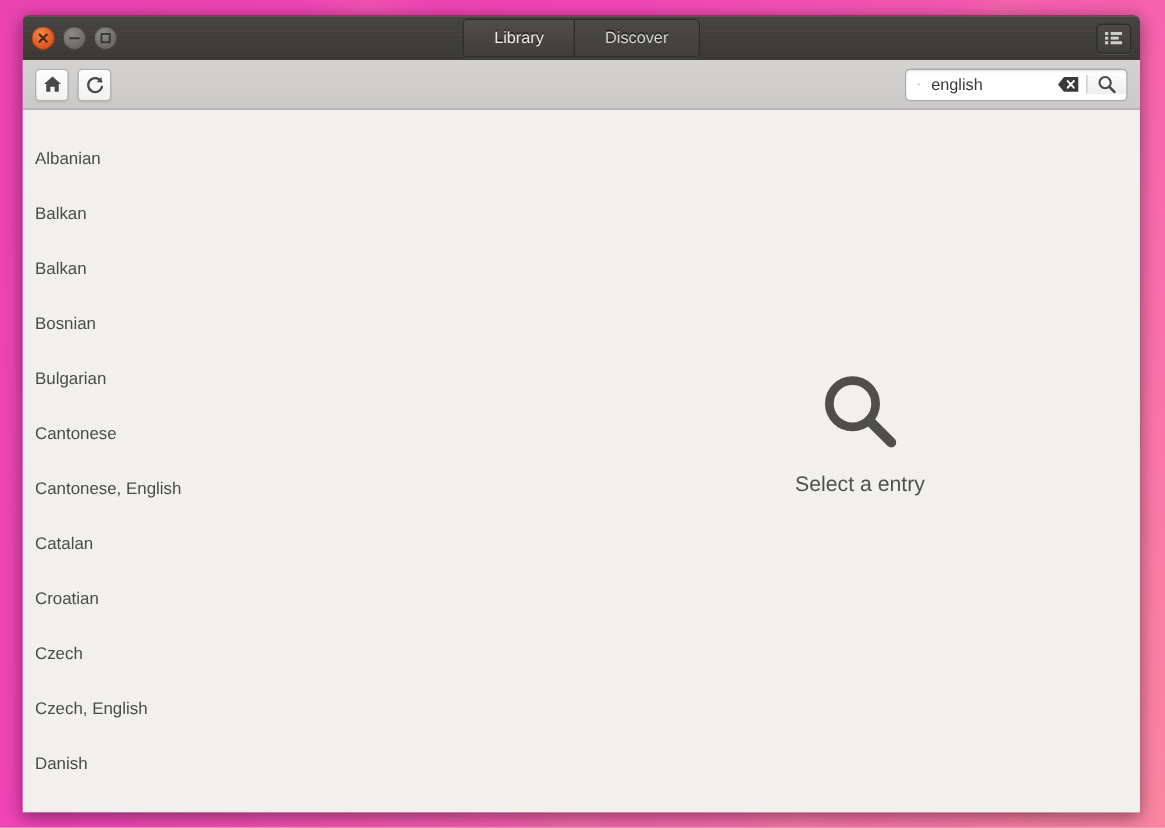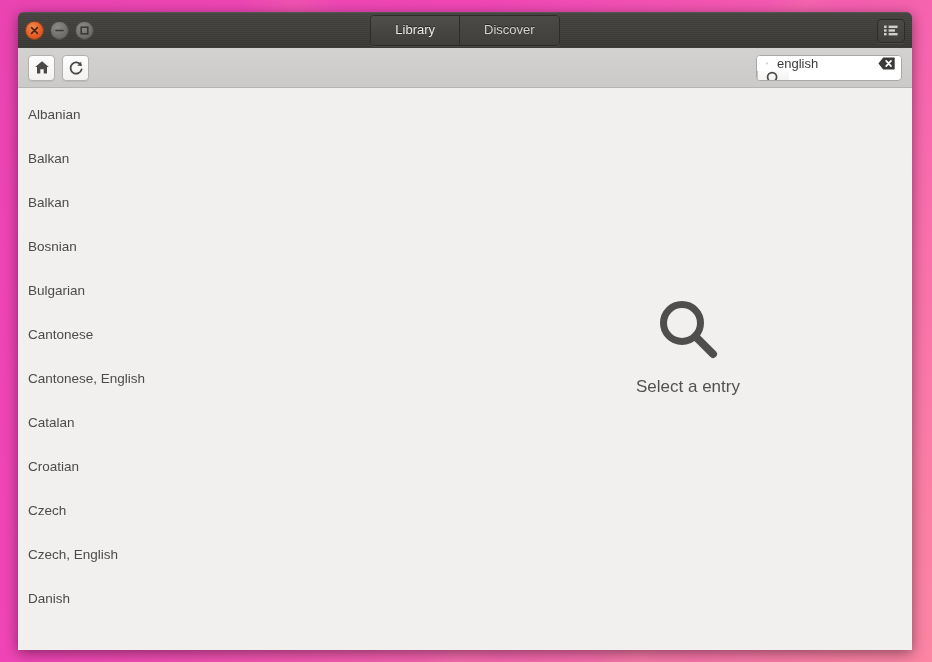--- a/index.html
+++ b/index.html
@@ -145,28 +145,27 @@
     border-radius: 4px;
     border: 1px solid #b2b1b0;
     background: linear-gradient(to bottom, #fdfdfd 0%, #f3f2f1 100%);
     display: flex; align-items: center; justify-content: center;
     box-shadow: 0 1px 1px rgba(0,0,0,0.07);
   }
 
   .search-area {
     margin-left: auto;
     display: flex;
-    align-items: flex-start;
+    align-items: center;
     border: 1px solid #a9a8a7;
     border-radius: 4px;
     overflow: hidden;
     background: #fff;
     height: 26px;
     box-shadow: inset 0 1px 2px rgba(0,0,0,0.10);
-    flex-direction: column;
   }
   .search-entry {
     display: flex;
     align-items: center;
     gap: 9px;
     padding: 0 6px 0 9px;
     width: 144px;
     background: #ffffff;
   }
   .search-entry input {
@@ -195,21 +194,21 @@
     flex: 1 1 auto;
     display: flex;
     background: #f1f0ee;
     overflow: hidden;
   }
 
   .list-pane {
     width: 446px;
     flex: 0 0 446px;
     overflow: hidden;
-    padding-top: 4px;
+    padding-top: 16px;
   }
   .list-item {
     height: 44px;
     display: flex;
     align-items: center;
     padding-left: 10px;
     font-size: 13.5px;
     color: #4b4b49;
     font-family: "Liberation Sans", sans-serif;
   }

